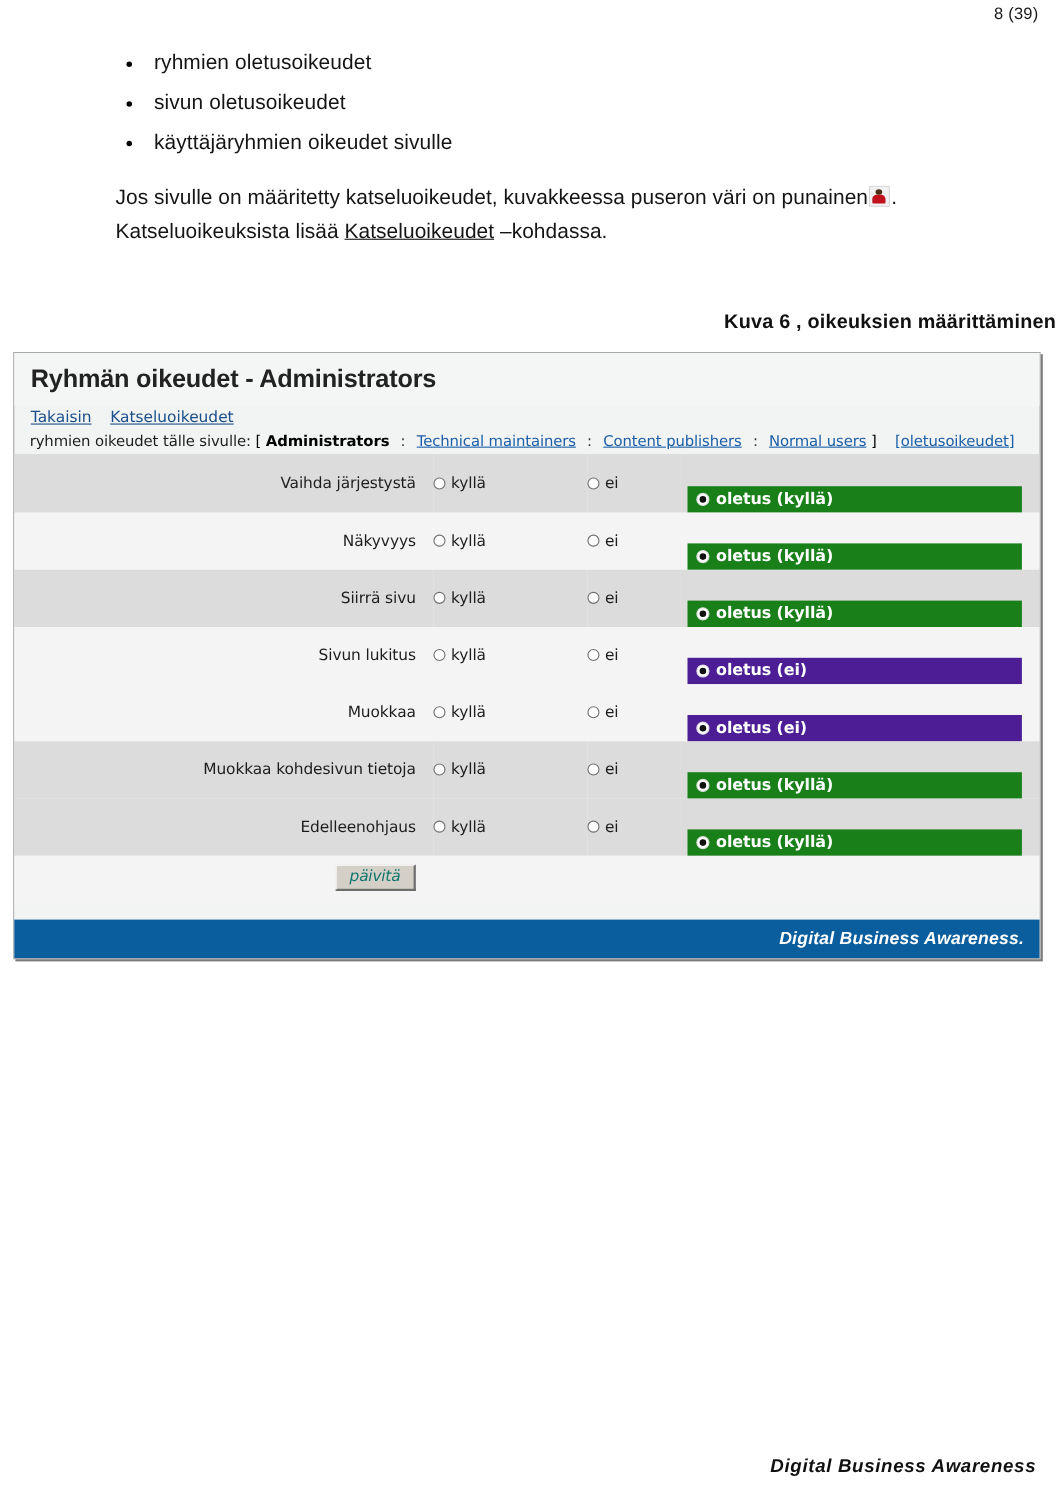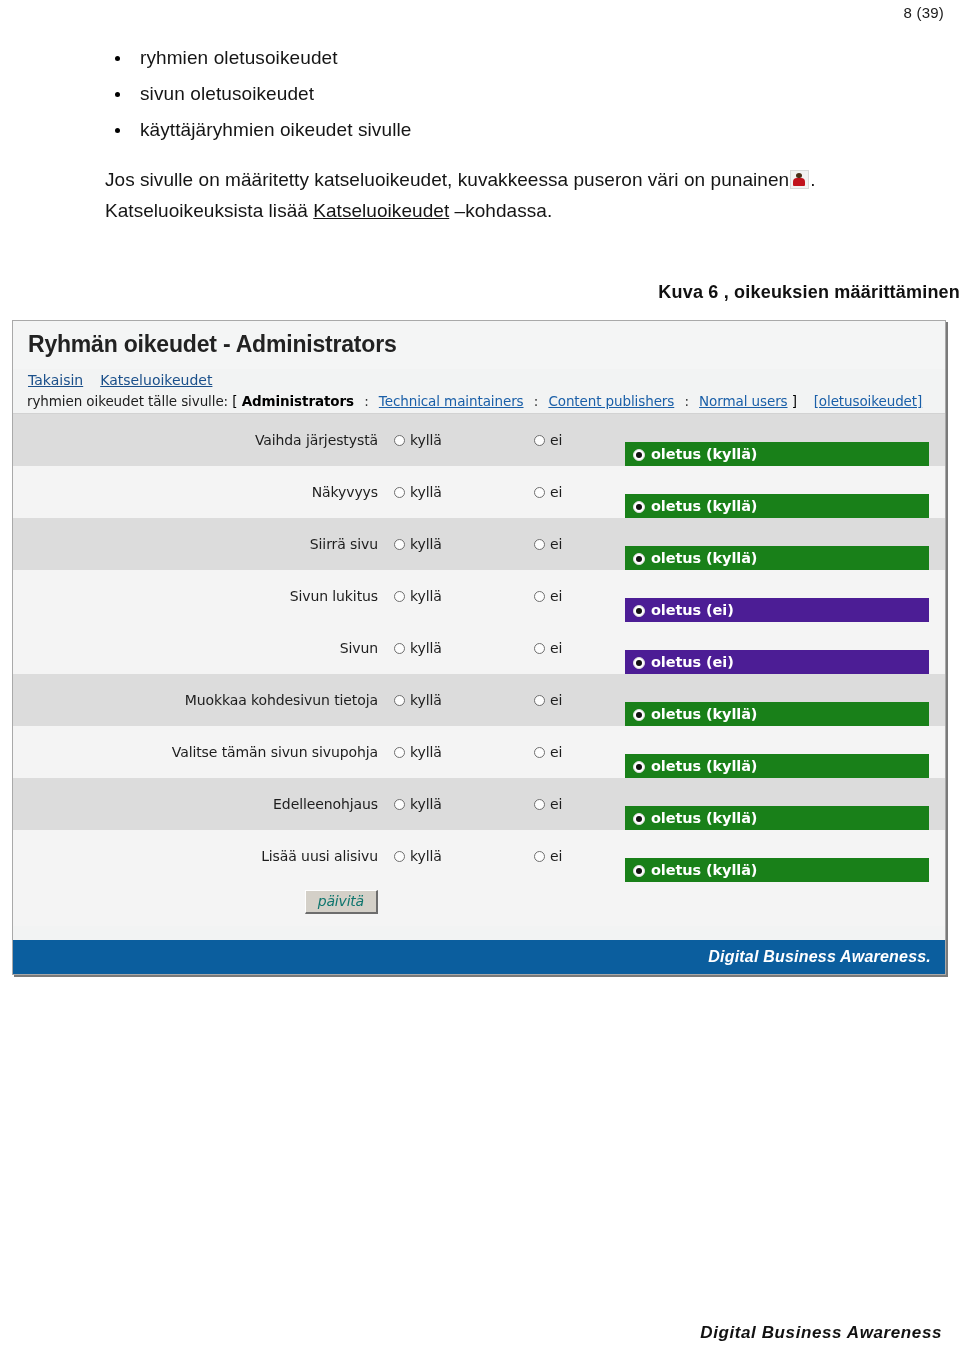--- a/index.html
+++ b/index.html
@@ -353,53 +353,37 @@
       </tr>
       <tr class="even">
         <td class="c-label">Sivun lukitus</td>
         <td class="c-yes"><span class="radio"></span><span class="opt-text">kyllä</span></td>
         <td class="c-no"><span class="radio"></span><span class="opt-text">ei</span></td>
         <td class="c-def">
             <span class="badge no"><span class="radio-on"></span><span>oletus (ei)</span></span>
           </td>
       </tr>
       <tr class="even">
-        <td class="c-label">Sivun</td>
+        <td class="c-label">Muokkaa</td>
         <td class="c-yes"><span class="radio"></span><span class="opt-text">kyllä</span></td>
         <td class="c-no"><span class="radio"></span><span class="opt-text">ei</span></td>
         <td class="c-def">
             <span class="badge no"><span class="radio-on"></span><span>oletus (ei)</span></span>
           </td>
       </tr>
       <tr class="odd">
         <td class="c-label">Muokkaa kohdesivun tietoja</td>
         <td class="c-yes"><span class="radio"></span><span class="opt-text">kyllä</span></td>
         <td class="c-no"><span class="radio"></span><span class="opt-text">ei</span></td>
         <td class="c-def">
             <span class="badge yes"><span class="radio-on"></span><span>oletus (kyllä)</span></span>
           </td>
       </tr>
-      <tr class="even">
-        <td class="c-label">Valitse tämän sivun sivupohja</td>
-        <td class="c-yes"><span class="radio"></span><span class="opt-text">kyllä</span></td>
-        <td class="c-no"><span class="radio"></span><span class="opt-text">ei</span></td>
-        <td class="c-def">
-            <span class="badge yes"><span class="radio-on"></span><span>oletus (kyllä)</span></span>
-          </td>
-      </tr>
       <tr class="odd">
         <td class="c-label">Edelleenohjaus</td>
-        <td class="c-yes"><span class="radio"></span><span class="opt-text">kyllä</span></td>
-        <td class="c-no"><span class="radio"></span><span class="opt-text">ei</span></td>
-        <td class="c-def">
-            <span class="badge yes"><span class="radio-on"></span><span>oletus (kyllä)</span></span>
-          </td>
-      </tr>
-      <tr class="even">
-        <td class="c-label">Lisää uusi alisivu</td>
         <td class="c-yes"><span class="radio"></span><span class="opt-text">kyllä</span></td>
         <td class="c-no"><span class="radio"></span><span class="opt-text">ei</span></td>
         <td class="c-def">
             <span class="badge yes"><span class="radio-on"></span><span>oletus (kyllä)</span></span>
           </td>
       </tr>
     </tbody>
   </table>
 
   <div class="submit-row">

